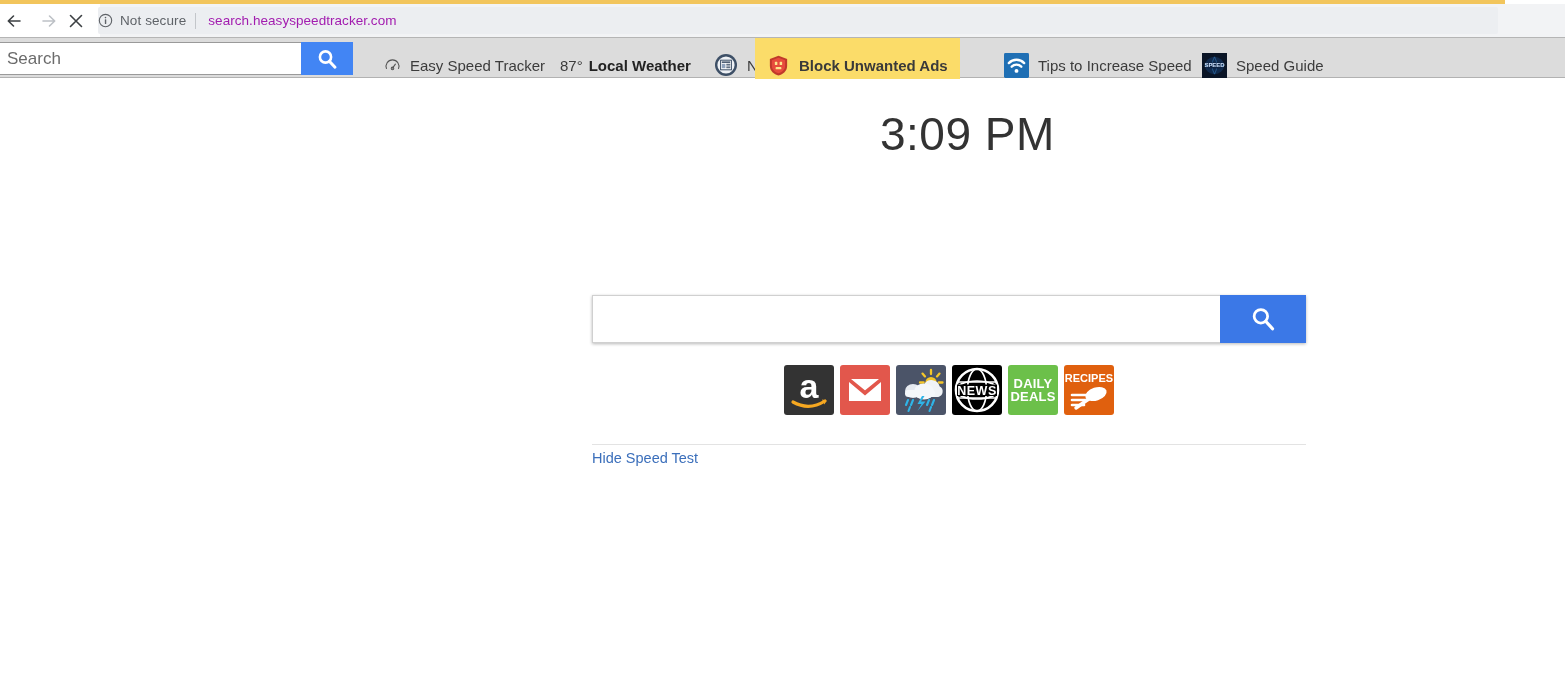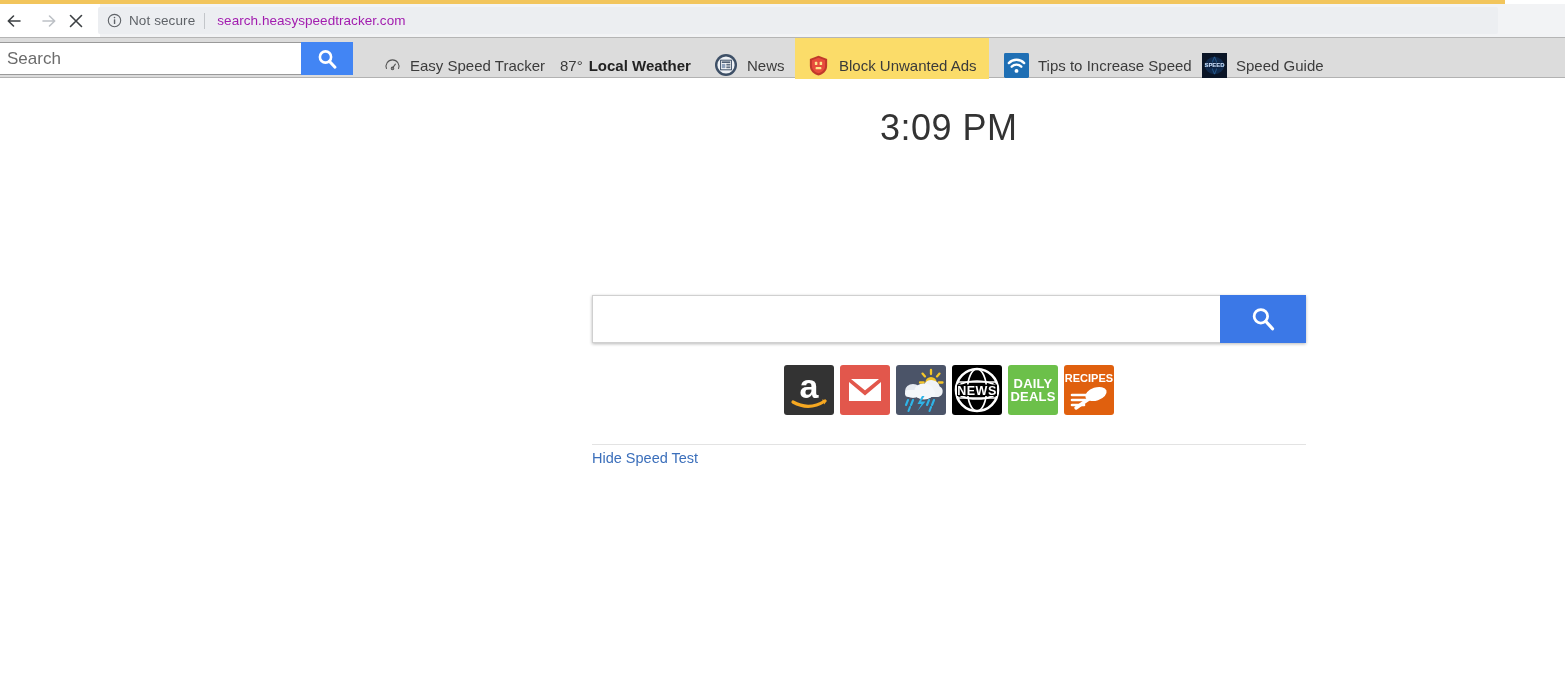--- a/index.html
+++ b/index.html
@@ -38,21 +38,21 @@
 
   #omnibox {
     position: absolute; left: 98px; top: 7px;
     width: 1400px; height: 27px;
     background: #eceef1;
     border-radius: 2px;
     display: flex; align-items: center;
   }
   #security-chip {
     display: flex; align-items: center; gap: 7px;
-    padding-left: 9px; padding-right: 9px;
+    padding-right: 9px;
     height: 100%;
   }
   #security-label {
     font-size: 13.5px; color: #5f6368; letter-spacing: .1px;
   }
   #omnibox-divider {
     width: 1px; height: 16px; background: #c3c6ca;
   }
   #omnibox-url {
     font-size: 13.5px; color: #a21caf; padding-left: 12px;
@@ -115,21 +115,21 @@
   .ext-ico { display: flex; align-items: center; justify-content: center; }
 
   
   #page {
     position: absolute; left: 0; top: 79px;
     width: 1565px; height: 619px;
     background: #ffffff;
   }
   #clock-inner {
     position: absolute; left: 880px; top: 28px;
-    font-size: 36px; color: #333; letter-spacing: .5px;
+    font-size: 46px; color: #333; letter-spacing: .5px;
   }
 
   #search-area {
     position: absolute; left: 592px; top: 216px;
     width: 714px;
   }
   #main-search-row {
     display: flex;
     height: 48px;
     box-shadow: 0 1px 3px rgba(0,0,0,.28);
@@ -255,21 +255,21 @@
         <rect x="7.8" y="8.4" width="8.4" height="1.5" fill="#3d4f66"></rect>
         <rect x="7.8" y="10.8" width="3.6" height="4.4" fill="#8fa2bb"></rect>
         <rect x="12.3" y="10.8" width="4" height="1" fill="#3d4f66"></rect>
         <rect x="12.3" y="12.5" width="4" height="1" fill="#3d4f66"></rect>
         <rect x="12.3" y="14.2" width="4" height="1" fill="#3d4f66"></rect>
       </svg>
     </span>
     <span class="ext-label">News</span>
   </div>
 
-  <div class="ext-item" id="ext-item-ads" style="left:795px;">
+  <div class="ext-item" id="ext-item-ads" style="left:755px;font-weight:bold;">
     <span class="ext-ico">
       <svg width="23" height="23" viewBox="0 0 24 24">
         <path d="M12 1.8 L21 5.2 V12.4 C21 17.6 16.8 21 12 22.4 C7.2 21 3 17.6 3 12.4 V5.2 Z" fill="#c0392b"></path>
         <path d="M12 4 L18.9 6.6 V12.3 C18.9 16.3 15.8 19 12 20.2 C8.2 19 5.1 16.3 5.1 12.3 V6.6 Z" fill="#e74c3c"></path>
         <rect x="8.2" y="8.2" width="2.6" height="3.4" rx=".6" fill="#fde68a"></rect>
         <rect x="13.2" y="8.2" width="2.6" height="3.4" rx=".6" fill="#fde68a"></rect>
         <rect x="9" y="13.6" width="6" height="2.4" rx=".7" fill="#fde68a"></rect>
       </svg>
     </span>
     <span class="ext-label">Block Unwanted Ads</span>

